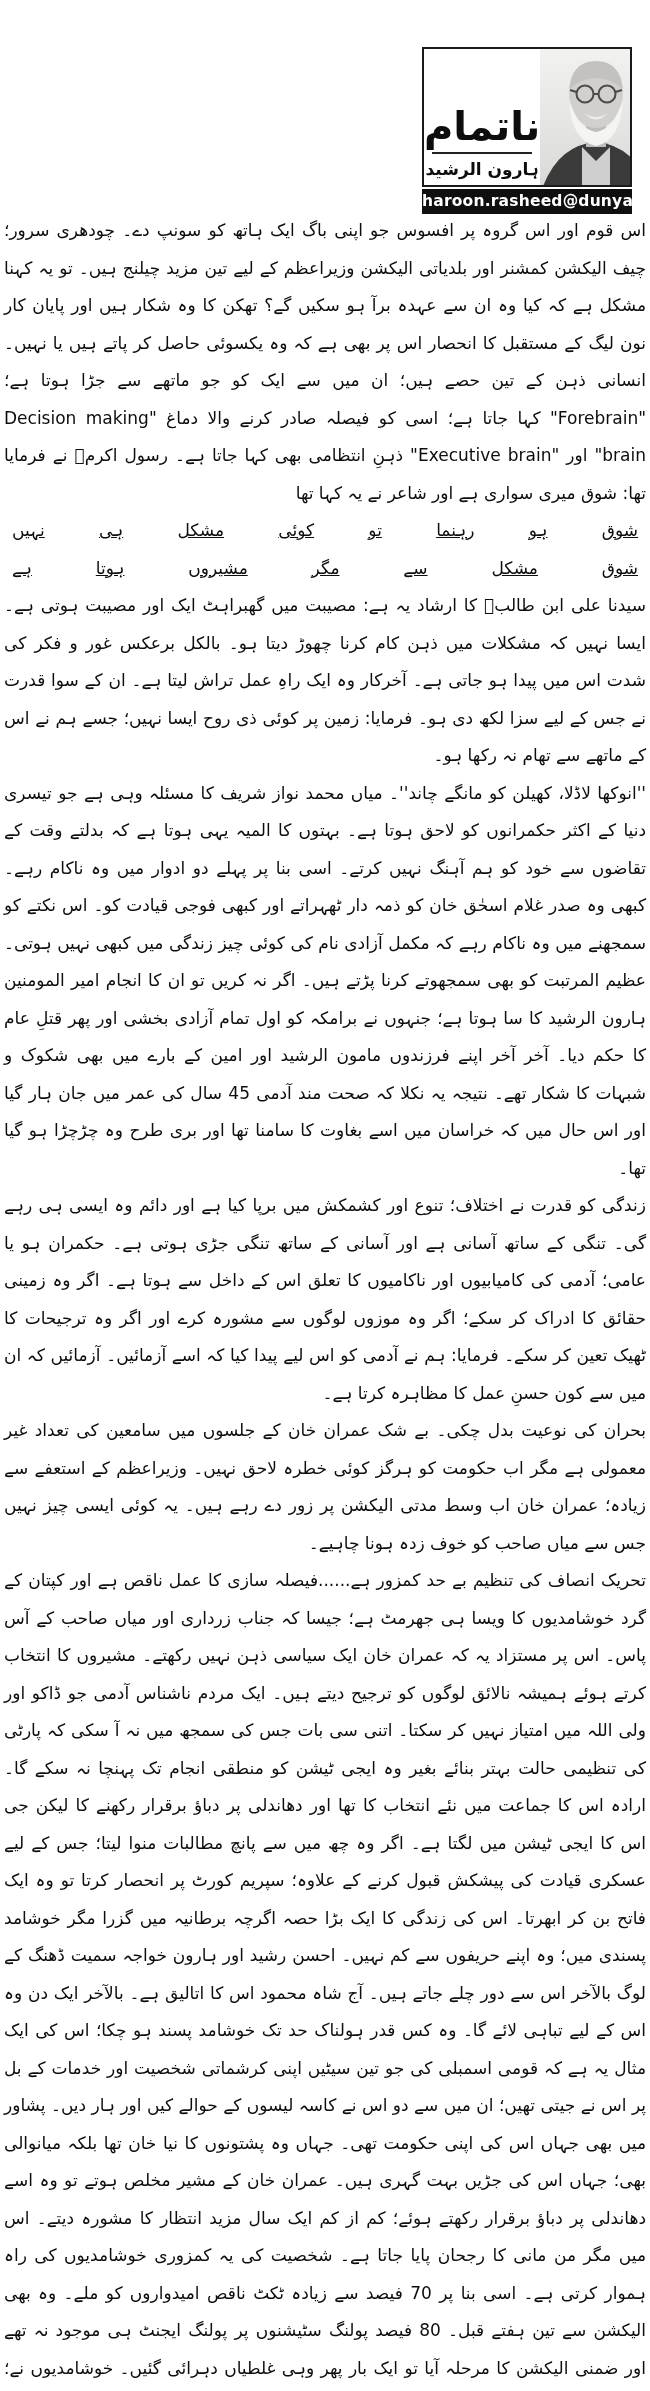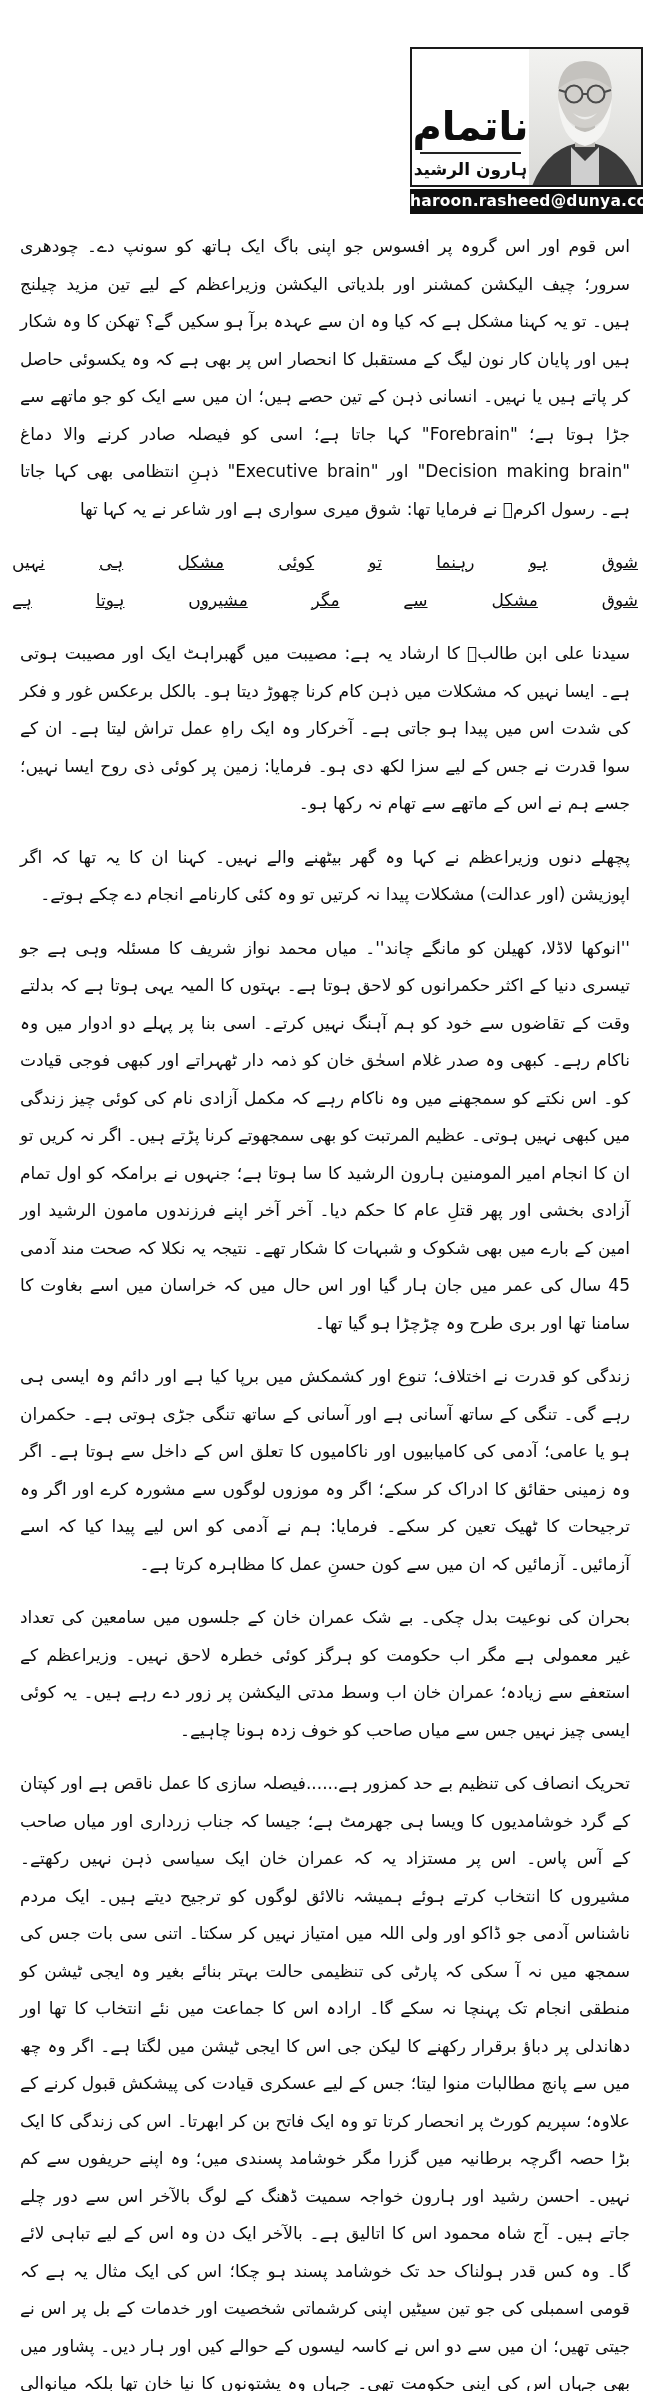--- a/index.html
+++ b/index.html
@@ -8,21 +8,21 @@
   }
   *{box-sizing:border-box;}
   html,body{margin:0;padding:0;background:#f3f3f3;}
   .page{
     position:relative; width:650px; height:2391px; margin:0 auto;
     background:var(--page-bg); color:var(--text);
     font-family:"DejaVu Sans","Liberation Sans",sans-serif;
     overflow:hidden;
   }
   
-  .masthead-block{position:absolute; top:47px; right:7px; width:233px;}
+  .masthead-block{position:absolute; top:47px; right:18px; width:210px;}
   .masthead-box{
     border:2px solid var(--box-border); background:#fff; height:140px;
     display:flex; flex-direction:row; overflow:hidden;
   }
   .masthead-left{
     flex:1; display:flex; flex-direction:column; justify-content:flex-end;
     align-items:center; padding-bottom:3px;
   }
   .masthead-title{
     font-size:40px; font-weight:bold; line-height:1; direction:rtl;
@@ -39,21 +39,21 @@
   
   .article-title{
     position:absolute; top:103px; left:18px; width:250px;
     direction:rtl; text-align:center; font-size:20px; line-height:1.5;
   }
   
   .article-body{
     position:absolute; top:212px; left:4px; right:4px;
     direction:rtl; text-align:justify; font-size:17px; line-height:37.5px;
   }
-  .body-para{margin:16px; padding:0;}
+  .body-para{margin:0; padding:0;}
   .verse{margin:0; padding:0 8px;}
   .verse-line{display:flex; justify-content:space-between;}
   .verse-line span{white-space:nowrap;text-decoration:underline;}
 </style>
 </head>
 <body>
 
 <div class="page">
 
 
@@ -114,20 +114,19 @@
           <span>شوق</span>
           <span>مشکل</span>
           <span>سے</span>
           <span>مگر</span>
           <span>مشیروں</span>
           <span>ہوتا</span>
           <span>ہے</span>
         </div>
       </div>
       <p class="body-para">سیدنا علی ابن طالبؓ کا ارشاد یہ ہے: مصیبت میں گھبراہٹ ایک اور مصیبت ہوتی ہے۔ ایسا نہیں کہ مشکلات میں ذہن کام کرنا چھوڑ دیتا ہو۔ بالکل برعکس غور و فکر کی شدت اس میں پیدا ہو جاتی ہے۔ آخرکار وہ ایک راہِ عمل تراش لیتا ہے۔ ان کے سوا قدرت نے جس کے لیے سزا لکھ دی ہو۔ فرمایا: زمین پر کوئی ذی روح ایسا نہیں؛ جسے ہم نے اس کے ماتھے سے تھام نہ رکھا ہو۔</p>
-      <p class="body-para">پچھلے دنوں وزیراعظم نے کہا وہ گھر بیٹھنے والے نہیں۔ کہنا ان کا یہ تھا کہ اگر اپوزیشن (اور عدالت) مشکلات پیدا نہ کرتیں تو وہ کئی کارنامے انجام دے چکے ہوتے۔</p>
       <p class="body-para">''انوکھا لاڈلا، کھیلن کو مانگے چاند''۔ میاں محمد نواز شریف کا مسئلہ وہی ہے جو تیسری دنیا کے اکثر حکمرانوں کو لاحق ہوتا ہے۔ بہتوں کا المیہ یہی ہوتا ہے کہ بدلتے وقت کے تقاضوں سے خود کو ہم آہنگ نہیں کرتے۔ اسی بنا پر پہلے دو ادوار میں وہ ناکام رہے۔ کبھی وہ صدر غلام اسحٰق خان کو ذمہ دار ٹھہراتے اور کبھی فوجی قیادت کو۔ اس نکتے کو سمجھنے میں وہ ناکام رہے کہ مکمل آزادی نام کی کوئی چیز زندگی میں کبھی نہیں ہوتی۔ عظیم المرتبت کو بھی سمجھوتے کرنا پڑتے ہیں۔ اگر نہ کریں تو ان کا انجام امیر المومنین ہارون الرشید کا سا ہوتا ہے؛ جنہوں نے برامکہ کو اول تمام آزادی بخشی اور پھر قتلِ عام کا حکم دیا۔ آخر آخر اپنے فرزندوں مامون الرشید اور امین کے بارے میں بھی شکوک و شبہات کا شکار تھے۔ نتیجہ یہ نکلا کہ صحت مند آدمی 45 سال کی عمر میں جان ہار گیا اور اس حال میں کہ خراسان میں اسے بغاوت کا سامنا تھا اور بری طرح وہ چڑچڑا ہو گیا تھا۔</p>
       <p class="body-para">زندگی کو قدرت نے اختلاف؛ تنوع اور کشمکش میں برپا کیا ہے اور دائم وہ ایسی ہی رہے گی۔ تنگی کے ساتھ آسانی ہے اور آسانی کے ساتھ تنگی جڑی ہوتی ہے۔ حکمران ہو یا عامی؛ آدمی کی کامیابیوں اور ناکامیوں کا تعلق اس کے داخل سے ہوتا ہے۔ اگر وہ زمینی حقائق کا ادراک کر سکے؛ اگر وہ موزوں لوگوں سے مشورہ کرے اور اگر وہ ترجیحات کا ٹھیک تعین کر سکے۔ فرمایا: ہم نے آدمی کو اس لیے پیدا کیا کہ اسے آزمائیں۔ آزمائیں کہ ان میں سے کون حسنِ عمل کا مظاہرہ کرتا ہے۔</p>
       <p class="body-para">بحران کی نوعیت بدل چکی۔ بے شک عمران خان کے جلسوں میں سامعین کی تعداد غیر معمولی ہے مگر اب حکومت کو ہرگز کوئی خطرہ لاحق نہیں۔ وزیراعظم کے استعفے سے زیادہ؛ عمران خان اب وسط مدتی الیکشن پر زور دے رہے ہیں۔ یہ کوئی ایسی چیز نہیں جس سے میاں صاحب کو خوف زدہ ہونا چاہیے۔</p>
       <p class="body-para">تحریک انصاف کی تنظیم بے حد کمزور ہے......فیصلہ سازی کا عمل ناقص ہے اور کپتان کے گرد خوشامدیوں کا ویسا ہی جھرمٹ ہے؛ جیسا کہ جناب زرداری اور میاں صاحب کے آس پاس۔ اس پر مستزاد یہ کہ عمران خان ایک سیاسی ذہن نہیں رکھتے۔ مشیروں کا انتخاب کرتے ہوئے ہمیشہ نالائق لوگوں کو ترجیح دیتے ہیں۔ ایک مردم ناشناس آدمی جو ڈاکو اور ولی اللہ میں امتیاز نہیں کر سکتا۔ اتنی سی بات جس کی سمجھ میں نہ آ سکی کہ پارٹی کی تنظیمی حالت بہتر بنائے بغیر وہ ایجی ٹیشن کو منطقی انجام تک پہنچا نہ سکے گا۔ ارادہ اس کا جماعت میں نئے انتخاب کا تھا اور دھاندلی پر دباؤ برقرار رکھنے کا لیکن جی اس کا ایجی ٹیشن میں لگتا ہے۔ اگر وہ چھ میں سے پانچ مطالبات منوا لیتا؛ جس کے لیے عسکری قیادت کی پیشکش قبول کرنے کے علاوہ؛ سپریم کورٹ پر انحصار کرتا تو وہ ایک فاتح بن کر ابھرتا۔ اس کی زندگی کا ایک بڑا حصہ اگرچہ برطانیہ میں گزرا مگر خوشامد پسندی میں؛ وہ اپنے حریفوں سے کم نہیں۔ احسن رشید اور ہارون خواجہ سمیت ڈھنگ کے لوگ بالآخر اس سے دور چلے جاتے ہیں۔ آج شاہ محمود اس کا اتالیق ہے۔ بالآخر ایک دن وہ اس کے لیے تباہی لائے گا۔ وہ کس قدر ہولناک حد تک خوشامد پسند ہو چکا؛ اس کی ایک مثال یہ ہے کہ قومی اسمبلی کی جو تین سیٹیں اپنی کرشماتی شخصیت اور خدمات کے بل پر اس نے جیتی تھیں؛ ان میں سے دو اس نے کاسہ لیسوں کے حوالے کیں اور ہار دیں۔ پشاور میں بھی جہاں اس کی اپنی حکومت تھی۔ جہاں وہ پشتونوں کا نیا خان تھا بلکہ میانوالی بھی؛ جہاں اس کی جڑیں بہت گہری ہیں۔ عمران خان کے مشیر مخلص ہوتے تو وہ اسے دھاندلی پر دباؤ برقرار رکھتے ہوئے؛ کم از کم ایک سال مزید انتظار کا مشورہ دیتے۔ اس میں مگر من مانی کا رجحان پایا جاتا ہے۔ شخصیت کی یہ کمزوری خوشامدیوں کی راہ ہموار کرتی ہے۔ اسی بنا پر 70 فیصد سے زیادہ ٹکٹ ناقص امیدواروں کو ملے۔ وہ بھی الیکشن سے تین ہفتے قبل۔ 80 فیصد پولنگ سٹیشنوں پر پولنگ ایجنٹ ہی موجود نہ تھے اور ضمنی الیکشن کا مرحلہ آیا تو ایک بار پھر وہی غلطیاں دہرائی گئیں۔ خوشامدیوں نے؛ منت سماجت سے رضامند کیے گئے؛ ڈاکٹر شعیب سڈل کو پختونخوا میں صوبائی محتسب کا منصب سنبھالنے نہ دیا۔ جب یہ خبر اسے ملی تو ہاتھ ملتے ہوئے کہا ''مجھے سخت صدمہ ہوا'' اور اس کی پارٹی کے ایک ہوش مند لیڈر نے یہ کہا ''صوبے میں نتیجہ خیز حکومت قائم کرنے کا خواب تمام ہوا''۔ سول نافرمانی ایسے احمقانہ فیصلے ایسے ہی لوگوں کی مشاورت میں صادر ہوتے ہیں۔</p>
     </div>
 
 </div>
 
 </body></html>

